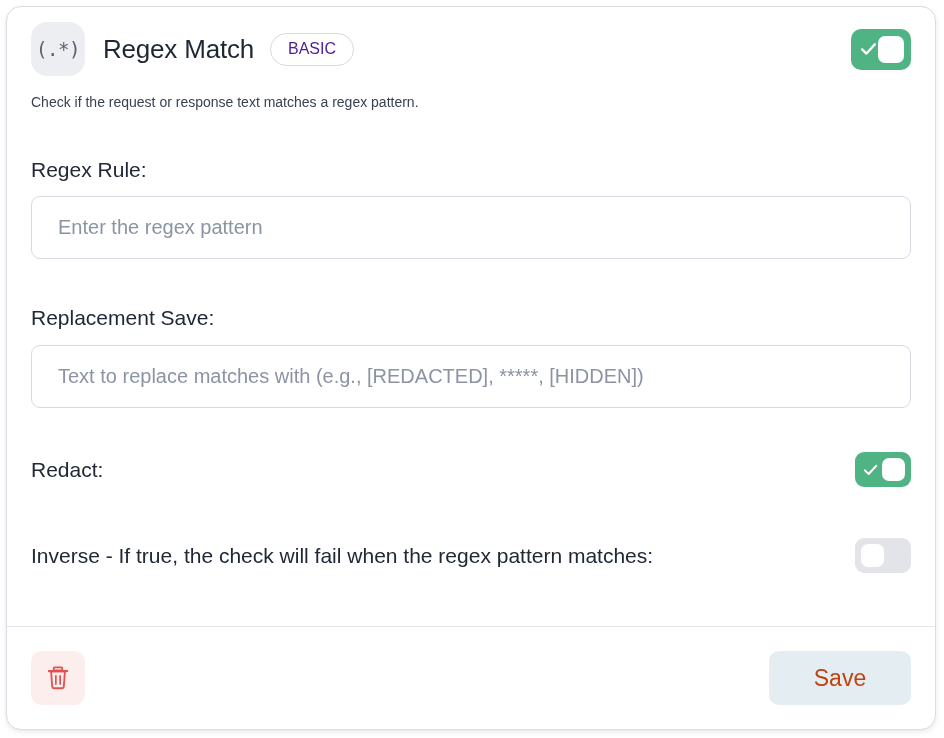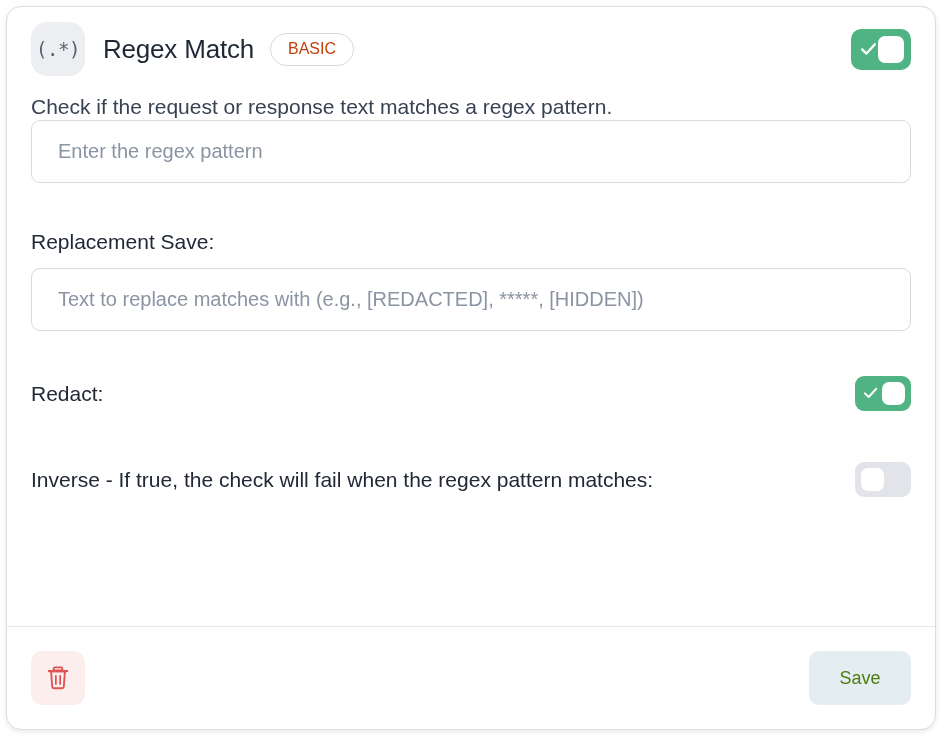--- a/index.html
+++ b/index.html
@@ -66,21 +66,21 @@
     letter-spacing: -0.2px;
     white-space: nowrap;
   }
 
   .tier-badge {
     margin-left: 16px;
     border: 1px solid #d6d9e0;
     border-radius: 999px;
     padding: 7px 17px 8px;
     font-size: 16px;
-    color: #c2410c;
+    color: #4c1d95;
     line-height: 1;
     white-space: nowrap;
   }
 
   .header-spacer { flex: 1 1 auto; }
 
   
   .toggle {
     position: relative;
     box-sizing: border-box;
@@ -110,21 +110,21 @@
     position: absolute;
     top: 50%;
     transform: translateY(-50%);
     display: block;
   }
   .toggle.lg .check { left: 9px; width: 17px; height: 17px; }
   .toggle.sm .check { left: 8px; width: 15px; height: 15px; }
 
   
   .description {
-    font-size: 21px;
+    font-size: 14px;
     color: #384252;
     margin-top: 10px;
     line-height: 1.3;
   }
 
   .field-label {
     font-size: 21px;
     color: #212936;
     margin-top: 46px;
     margin-bottom: 14px;
@@ -197,25 +197,25 @@
     font-size: 22px;
     color: #222a38;
     padding: 10px 8px;
     margin-right: 38px;
     cursor: pointer;
   }
 
   .save-button {
     border: none;
     background: #e4edf2;
-    color: #4d7c0f;
-    font-family: "Liberation Sans", sans-serif;
-    font-size: 18px;
+    color: #c2410c;
+    font-family: "Liberation Sans", sans-serif;
+    font-size: 23px;
     border-radius: 10px;
-    width: 102px;
+    width: 142px;
     height: 54px;
     cursor: pointer;
   }
 </style>
 </head>
 <body>
 
 <div class="card">
 
   <div class="card-body">
@@ -233,20 +233,21 @@
           <path d="M2 8.4 L6.1 12.3 L14 3.6" fill="none" stroke="#ffffff" stroke-width="2.2" stroke-linecap="round" stroke-linejoin="round"></path>
         </svg>
         <span class="knob"></span>
       </div>
     </div>
 
     
     <div class="description">Check if the request or response text matches a regex pattern.</div>
 
     
+    <div class="field-label">Regex Rule:</div>
     <input class="text-input" type="text" placeholder="Enter the regex pattern" style="">
 
     
     <div class="field-label">Replacement Save:</div>
     <input class="text-input" type="text" placeholder="Text to replace matches with (e.g., [REDACTED], *****, [HIDDEN])" style="">
 
     
     <div class="switch-row row-redact">
       <div class="row-label">Redact:</div>
       <div class="row-spacer"></div>

